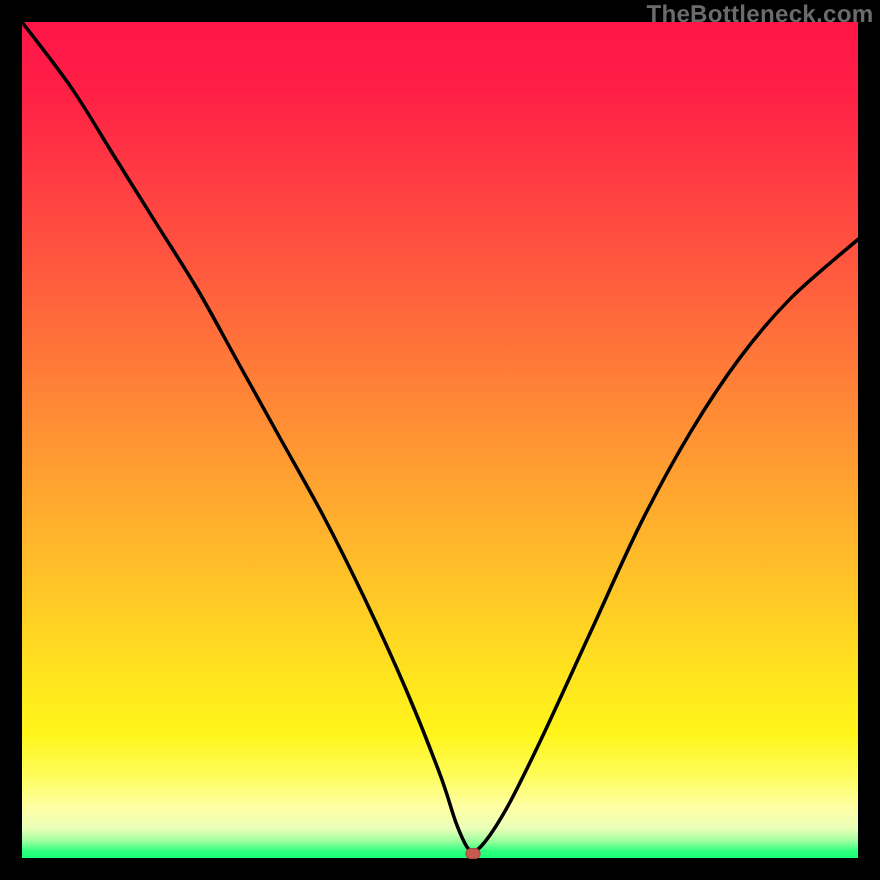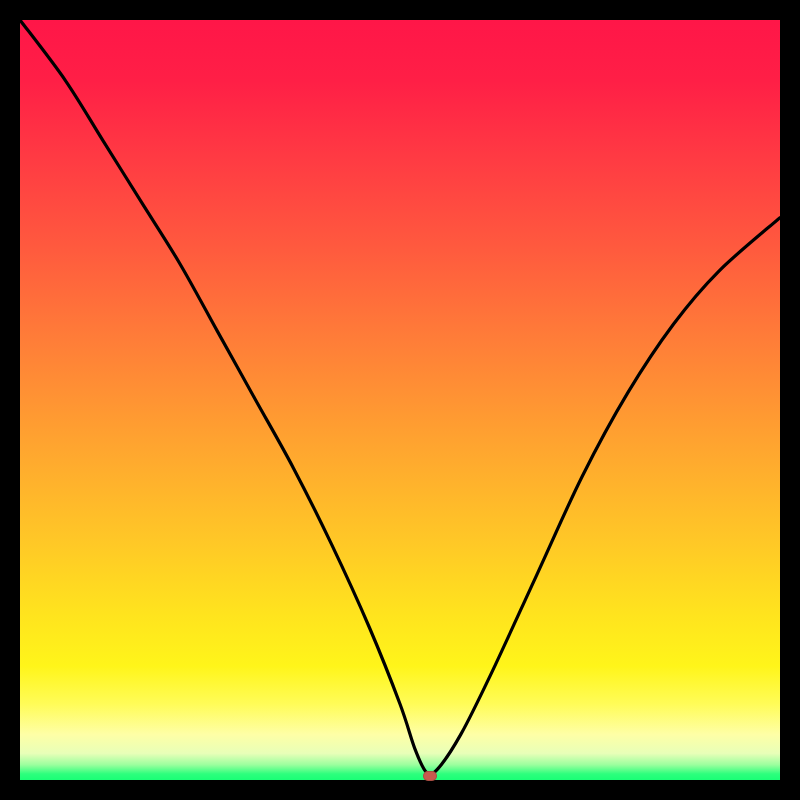--- a/index.html
+++ b/index.html
@@ -69,20 +69,21 @@
     border-radius: 5px;
     background: #c65a4e;
     box-shadow: 0 0 0 1px rgba(0,0,0,0.15) inset;
   }
 </style>
 </head>
 <body>
 
 <div class="frame">
 
+  <div class="watermark">TheBottleneck.com</div>
 
   <div class="plot-area">
 
     <svg class="curve" viewBox="0 0 760 760" preserveAspectRatio="none">
       <path id="curve-path" fill="none" stroke="#000000" stroke-width="3.2" stroke-linecap="round" stroke-linejoin="round" d="M 0.0 0.0 C 7.6 10.1, 31.7 40.5, 45.6 60.8 C 59.5 81.1, 70.9 101.3, 83.6 121.6 C 96.3 141.9, 108.9 162.1, 121.6 182.4 C 134.3 202.7, 146.9 221.7, 159.6 243.2 C 172.3 264.7, 184.9 288.8, 197.6 311.6 C 210.3 334.4, 222.9 357.2, 235.6 380.0 C 248.3 402.8, 260.9 424.3, 273.6 448.4 C 286.3 472.5, 298.9 497.8, 311.6 524.4 C 324.3 551.0, 338.2 581.4, 349.6 608.0 C 361.0 634.6, 372.4 663.7, 380.0 684.0 C 387.6 704.3, 390.8 718.2, 395.2 729.6 C 399.6 741.0, 402.8 749.2, 406.6 752.4 C 410.4 755.6, 412.3 754.9, 418.0 748.6 C 423.7 742.3, 431.9 730.2, 440.8 714.4 C 449.7 698.6, 458.5 680.2, 471.2 653.6 C 483.9 627.0, 501.6 587.7, 516.8 554.8 C 532.0 521.9, 547.2 486.4, 562.4 456.0 C 577.6 425.6, 592.8 397.7, 608.0 372.4 C 623.2 347.1, 638.4 324.3, 653.6 304.0 C 668.8 283.7, 681.5 268.5, 699.2 250.8 C 716.9 233.1, 749.9 206.5, 760.0 197.6"></path>
     </svg>
 
     <div id="min-marker" class="min-marker" style="left: 403.4px; top: 751.2px; background: rgb(198, 90, 78);"></div>
 
   </div>

